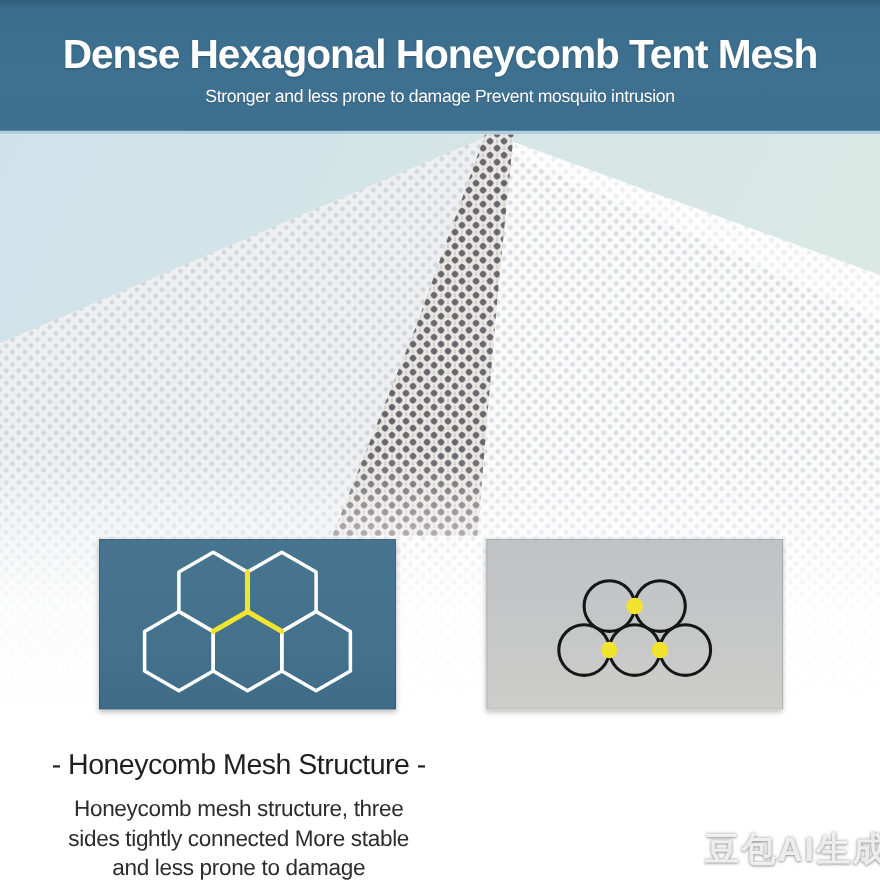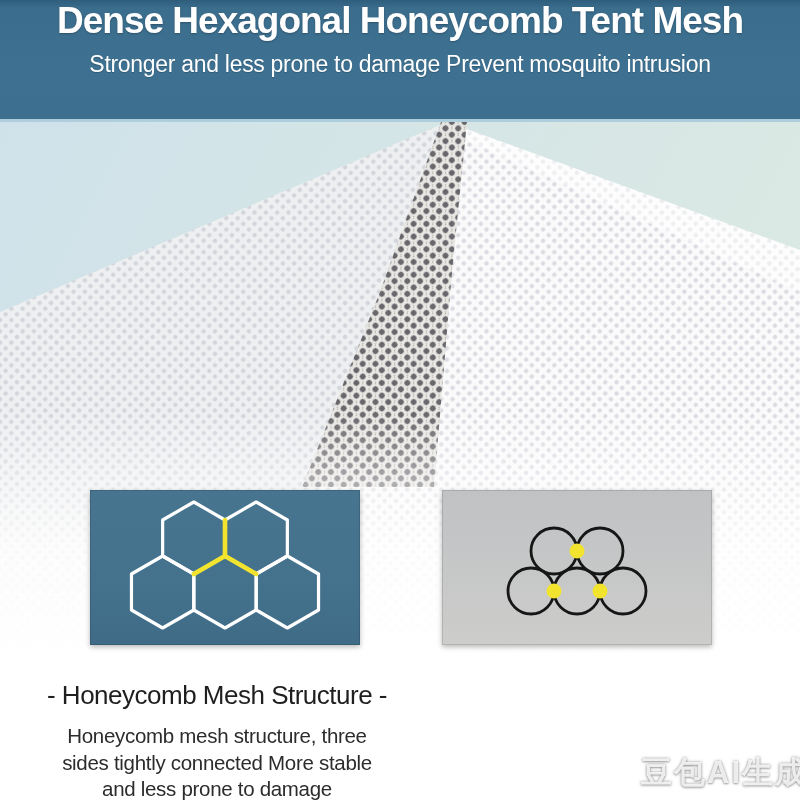--- a/index.html
+++ b/index.html
@@ -11,23 +11,24 @@
   
   .header {
     position:absolute; top:0; left:0; width:800px; height:122px;
     background:linear-gradient(180deg,#2f5e7c 0%, #3b6d8d 7%, #3e7191 55%, #3d6f8f 100%);
     border-bottom:3px solid #aecddd;
     text-align:center; color:#fff; z-index:3;
   }
   .header h1 {
     font-size:37px; font-weight:bold; letter-spacing:-1px;
     text-shadow:0 1px 2px rgba(0,0,0,0.25);
+    margin-top:29px;
   }
   .header h2 {
-    margin-top:9px; font-size:23px; font-weight:normal; letter-spacing:-0.3px;
+    margin-top:9px; font-size:16px; font-weight:normal; letter-spacing:-0.3px;
     text-shadow:0 1px 1px rgba(0,0,0,0.2);
   }
 
   
   .photo { position:absolute; top:122px; left:0; width:800px; height:538px; z-index:1; }
   .photo svg { display:block; }
 
   
   .panel {
     position:absolute; top:490px; width:270px; height:155px; z-index:4;

